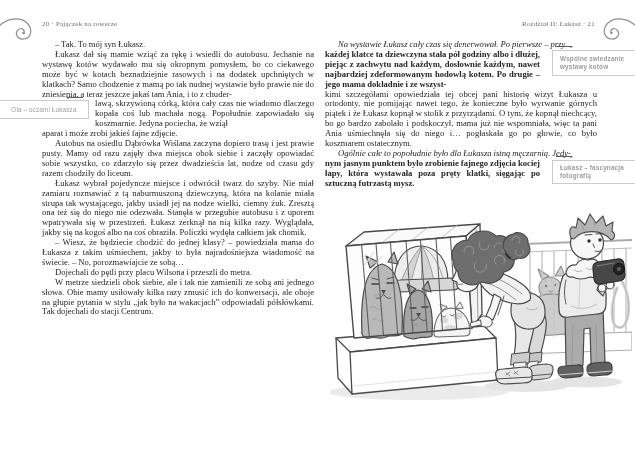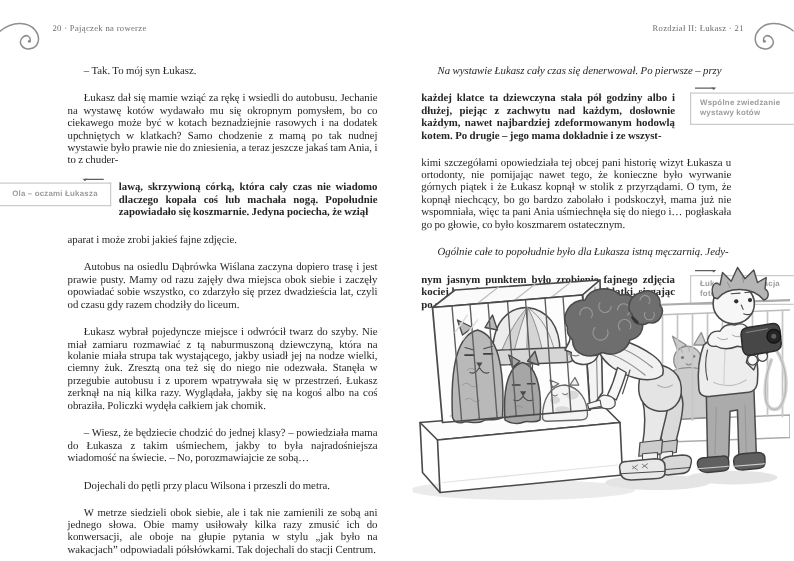--- a/index.html
+++ b/index.html
@@ -6,24 +6,24 @@
   body{width:635px;height:449px;background:#ffffff;position:relative;
        font-family:"Liberation Serif",serif;}
   .running-head{position:absolute;top:20px;font-size:6.9px;line-height:8px;
        color:#6d6d6d;letter-spacing:0.25px;}
   #lh{left:42px;} #rh{right:40px;text-align:right;}
   .flourish{position:absolute;top:13px;}
   #flourish-left{left:0;} #flourish-right{right:0;}
   .col{position:absolute;top:40px;width:272px;font-size:8.65px;line-height:9.9px;
        text-align:justify;color:#262626;word-spacing:-0.2px;}
   #left-col{left:42px;} #right-col{left:325px;}
-  .col p{margin:12px;text-indent:13px;}
+  .col p{margin:0;text-indent:13px;}
   p.cont{text-indent:0;}
   p.nowrap{white-space:nowrap;font-style:italic;}
-  p.beside-left{margin-left:53px;position:relative;min-height:29px;font-weight:bold;}
+  p.beside-left{margin-left:53px;position:relative;min-height:29px;}
   p.beside-right{margin-right:57px;position:relative;font-weight:bold;}
   .note{position:absolute;box-sizing:border-box;border:1px solid #cbcbcb;background:#fff;
        font-family:"Liberation Sans",sans-serif;font-size:6.3px;line-height:8px;
        color:#9c9c9c;letter-spacing:0.2px;text-indent:0;text-align:left;}
   .note-left{left:-95px;top:1px;width:89px;height:19px;border-left:none;
        display:flex;align-items:center;justify-content:center;text-align:center;}
   .note-r1{left:calc(100% + 12px);top:0;width:86px;border-right:none;padding:4px 4px 4px 7px;}
   .note-r2{left:calc(100% + 12px);top:1px;width:86px;border-right:none;padding:3px 4px 3px 7px;}
   .nmark{position:absolute;top:-4.5px;width:15px;height:0;border-top:1.3px solid #5f5f5f;}
   .note-left .nmark{right:5px;}
@@ -55,21 +55,21 @@
   <p>– Tak. To mój syn Łukasz.</p>
   <p>Łukasz dał się mamie wziąć za rękę i wsiedli do autobusu. Jechanie na wystawę kotów wydawało mu się okropnym pomysłem, bo co ciekawego może być w kotach beznadziejnie rasowych i na dodatek upchniętych w klatkach? Samo chodzenie z mamą po tak nudnej wystawie było prawie nie do zniesienia, a teraz jeszcze jakaś tam Ania, i to z chuder-</p>
   <p class="cont beside-left">
     <span>lawą, skrzywioną córką, która cały czas nie wiadomo dlaczego kopała coś lub machała nogą. Popołudnie zapowiadało się koszmarnie. Jedyna pociecha, że wziął</span>
     <span class="note note-left">
       <span class="nmark tip-left"></span>
       <span>Ola – oczami Łukasza</span>
     </span>
   </p>
   <p class="cont">aparat i może zrobi jakieś fajne zdjęcie.</p>
-  <p>Autobus na osiedlu Dąbrówka Wiślana zaczyna dopiero trasę i jest prawie pusty. Mamy od razu zajęły dwa miejsca obok siebie i zaczęły opowiadać sobie wszystko, co zdarzyło się przez dwadzieścia lat, czyli od czasu gdy razem chodziły do liceum.</p>
+  <p>Autobus na osiedlu Dąbrówka Wiślana zaczyna dopiero trasę i jest prawie pusty. Mamy od razu zajęły dwa miejsca obok siebie i zaczęły opowiadać sobie wszystko, co zdarzyło się przez dwadzieścia lat, nodze od czasu gdy razem chodziły do liceum.</p>
   <p>Łukasz wybrał pojedyncze miejsce i odwrócił twarz do szyby. Nie miał zamiaru rozmawiać z tą naburmuszoną dziewczyną, która na kolanie miała strupa tak wystającego, jakby usiadł jej na nodze wielki, ciemny żuk. Zresztą ona też się do niego nie odezwała. Stanęła w przegubie autobusu i z uporem wpatrywała się w przestrzeń. Łukasz zerknął na nią kilka razy. Wyglądała, jakby się na kogoś albo na coś obraziła. Policzki wydęła całkiem jak chomik.</p>
   <p>– Wiesz, że będziecie chodzić do jednej klasy? – powiedziała mama do Łukasza z takim uśmiechem, jakby to była najradośniejsza wiadomość na świecie. – No, porozmawiajcie ze sobą…</p>
   <p>Dojechali do pętli przy placu Wilsona i przeszli do metra.</p>
   <p>W metrze siedzieli obok siebie, ale i tak nie zamienili ze sobą ani jednego słowa. Obie mamy usiłowały kilka razy zmusić ich do konwersacji, ale oboje na głupie pytania w stylu „jak było na wakacjach” odpowiadali półsłówkami. Tak dojechali do stacji Centrum.</p>
 </div>
 
 <div id="right-col" class="col">
   <p class="nowrap">Na wystawie Łukasz cały czas się denerwował. Po pierwsze – przy</p>
   <p class="cont beside-right">
     <span>każdej klatce ta dziewczyna stała pół godziny albo i dłużej, piejąc z zachwytu nad każdym, dosłownie każdym, nawet najbardziej zdeformowanym hodowlą kotem. Po drugie – jego mama dokładnie i ze wszyst-</span>

